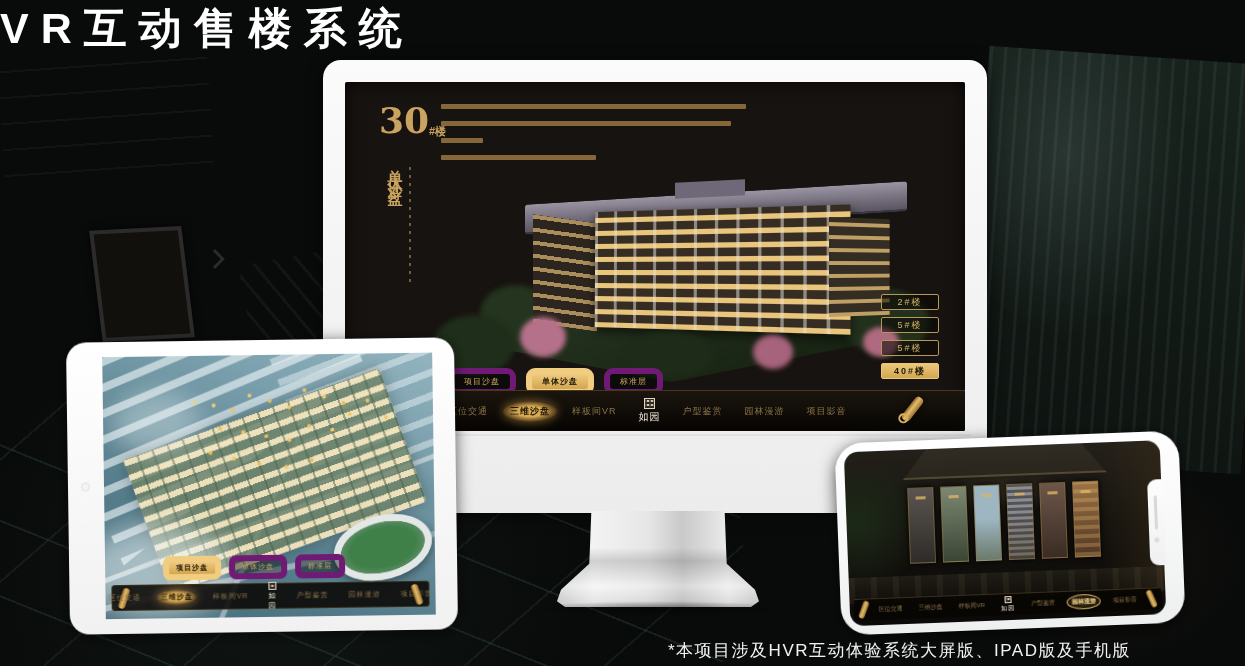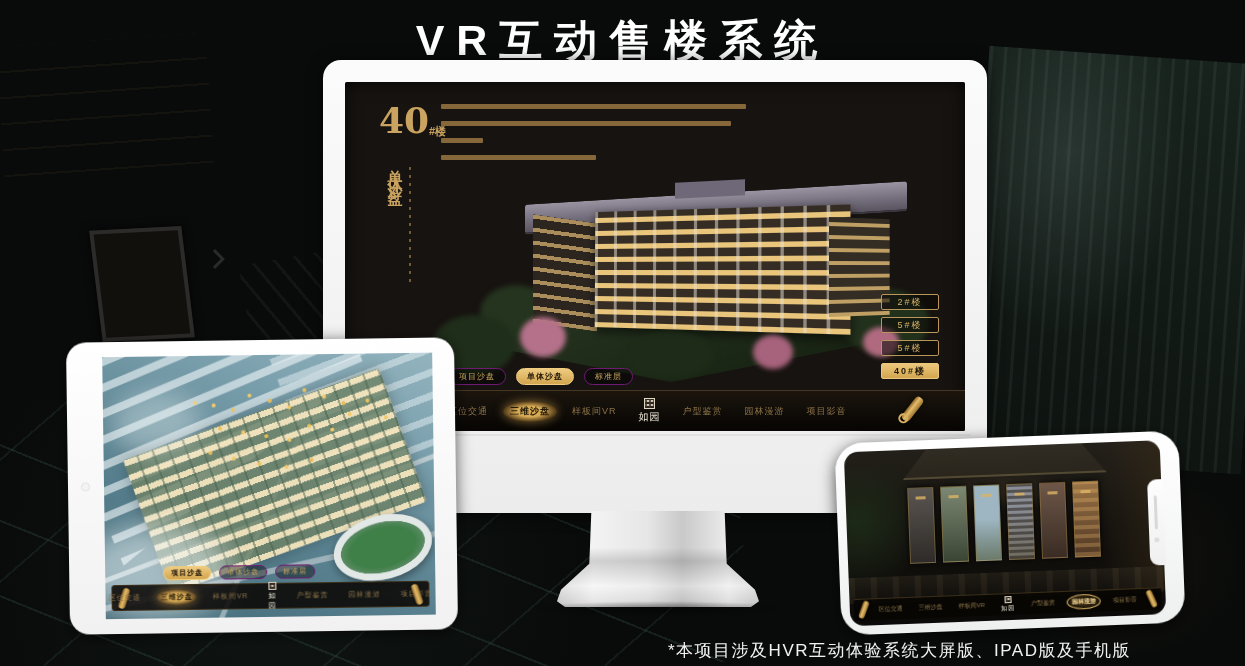--- a/index.html
+++ b/index.html
@@ -32,21 +32,21 @@
     border-top:3px solid rgba(90,90,90,.4); border-right:3px solid rgba(90,90,90,.4);
     transform:rotate(45deg); }
   .bg-gold-specks { left:0; top:40px; width:210px; height:130px; transform:rotate(-4deg); opacity:.5;
     background:repeating-linear-gradient(0deg, rgba(190,150,80,.12) 0 2px, transparent 2px 26px); }
   .bg-strokes { left:245px; top:255px; width:120px; height:85px; transform:rotate(-10deg); opacity:.8;
     background:repeating-linear-gradient(60deg, rgba(100,100,100,.14) 0 3px, transparent 3px 18px); }
   .bg-warm-br { left:1000px; top:460px; width:245px; height:200px;
     background:radial-gradient(rgba(60,45,30,.25), transparent 70%); }
 
   
-  .main-title { left:0; right:0; top:12px; text-align:center;
+  .main-title { left:0; right:0; top:0; 
     font-size:43px; font-weight:bold; color:#ffffff; letter-spacing:12px; }
   .footnote { left:668px; top:639px; font-size:17px; color:#f2f2f2; letter-spacing:1.5px; }
 
   
   .monitor-body { left:323px; top:60px; width:664px; height:453px;
     background:linear-gradient(#fbfbfb,#ececec); border-radius:18px;
     box-shadow:0 2px 16px rgba(0,0,0,.65); }
   .chin-divider { left:16px; right:16px; top:374px; height:2px; background:#e2e2e2; }
   .monitor-screen { left:22px; top:22px; width:620px; height:349px; background:#171310;
     overflow:hidden; border-radius:2px; box-shadow:inset 0 0 18px rgba(0,0,0,.8); }
@@ -109,21 +109,21 @@
   .floor-btns { left:536px; top:212px; }
   .fbtn { width:58px; height:16px; margin-bottom:7px; font-size:9px; letter-spacing:2px;
     color:#d6b26a; border:1px solid #b9965a; background:rgba(10,8,5,.55); border-radius:2px;
     text-align:center; line-height:14px; cursor:pointer; }
   .fbtn.active { background:linear-gradient(#ecc87c,#d3a64f); color:#231a0c;
     font-weight:bold; border-color:#ecc87c; }
 
   
   .sub-tabs { display:flex; gap:10px; }
   .m-sub-tabs { left:103px; top:286px; }
-  .stab { padding:2px 10px; font-size:8px; letter-spacing:1px; border:1px solid #701a75;
+  .stab { padding:2px 10px; font-size:8px; letter-spacing:1px; border:6px solid #701a75;
     border-radius:9px; color:#c8a55e; background:rgba(0,0,0,.4); white-space:nowrap; cursor:pointer; }
   .stab.active { background:linear-gradient(#eecb80,#d3a64f); color:#241a0a;
     border-color:#f0cd80; font-weight:bold; }
 
   
   .navbar { background:linear-gradient(180deg,#1b150d,#0c0906 70%,#070503);
     border-top:1px solid #463723; display:flex; align-items:center; }
   .m-navbar { left:0; bottom:0; width:620px; height:41px; padding-left:92px; }
   .nav-item { font-size:9px; letter-spacing:1px; color:#8d7448; padding:4px 7px; margin:0 4px;
     white-space:nowrap; cursor:pointer; position:relative; }
@@ -253,21 +253,21 @@
 <div class="bgc bg-strokes"></div>
 <div class="bgc bg-warm-br"></div>
 
 <h1 class="abs main-title">VR互动售楼系统</h1>
 
 <div class="abs monitor-body">
   <div class="abs chin-divider"></div>
 
   <div class="abs monitor-screen">
 
-    <div class="abs m-num">40</div>
+    <div class="abs m-num">30</div>
     <div class="abs m-num-suffix">#楼</div>
     <div class="abs m-sub-vert">单体沙盘</div>
     <div class="abs m-sub-dots"></div>
 
     <div class="abs m-intro">
       <div class="ln ln1"></div>
       <div class="ln ln2"></div>
       <div class="ln ln3"></div>
       <div class="ln ln4"></div>
     </div>

